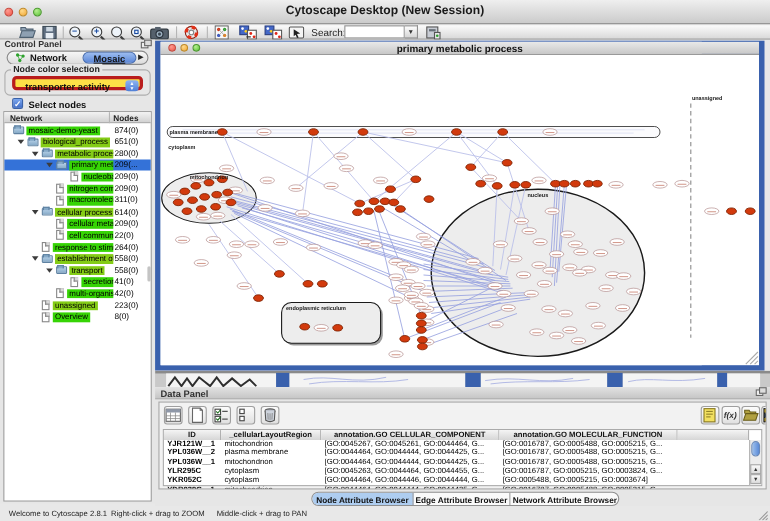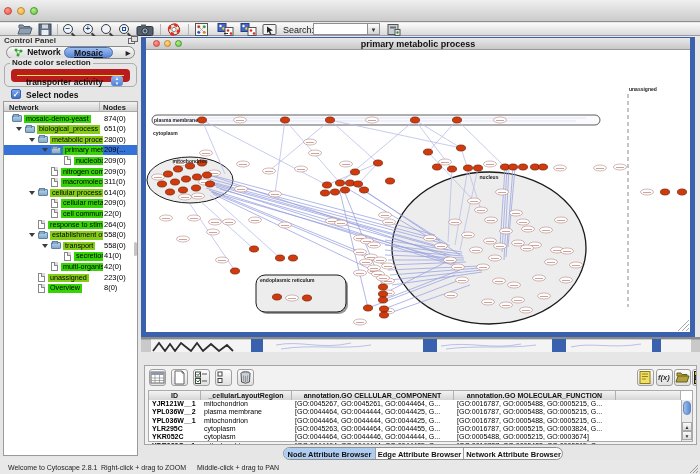--- a/index.html
+++ b/index.html
@@ -22,21 +22,21 @@
   #cp-title span { position:absolute; left:4px; top:0px; font-size:8px; font-weight:bold; color:#333; }
   .float-icon { width:7px; height:6px; border:1px solid #666; background:#eee; }
   .float-icon:after { content:""; position:absolute; left:2px; top:-3px; width:5px; height:4px; border:1px solid #666; background:#ddd; }
   #cp-tabs { left:6px; top:10px; width:129px; height:13px; background:linear-gradient(#f7f7f7,#dcdcdc); border:1px solid #8a8a8a; border-radius:8px; }
   .cp-tab { top:0; height:11px; font-size:8.5px; font-weight:bold; color:#111; text-align:center; line-height:11px; }
   #tab-mosaic { background:linear-gradient(#9cbcf0,#5b87d8); border-radius:6px; border:1px solid #4a6fb0; }
   #tab-arrow { font-size:6px; color:#222; line-height:12px; }
   .net-glyph { width:9px; height:9px; }
   #cp-group { left:4px; top:27px; width:133px; height:24px; border:1px solid #adadad; border-radius:5px; }
   #cp-group-label { left:10px; top:22px; font-size:8px; font-weight:bold; color:#222; background:#e6e6e6; padding:0 2px; }
-  #cp-combo { left:11px; top:33px; width:119px; height:13px; background:#fde047; border:6px solid #b91c1c; border-radius:4px; }
+  #cp-combo { left:11px; top:33px; width:119px; height:13px; background:#fde047; border:3px solid #b91c1c; border-radius:4px; }
   #cp-combo span { position:absolute; left:9px; top:2px; font-size:8.5px; font-weight:bold; color:#111; }
   #cp-combo-btn { right:1px; top:1px; width:12px; height:10px; background:linear-gradient(#8fb4f2,#4f7fd6); border-radius:3px; color:#fff; font-size:4.5px; text-align:center; line-height:5px; }
   #cp-check { left:11px; top:53px; width:10px; height:10px; background:linear-gradient(#7ea8ee,#3e6cc8); border:1px solid #3a62a8; border-radius:2px; color:#fff; font-size:8px; line-height:10px; text-align:center; font-weight:bold; }
   #cp-check-label { left:26px; top:54px; font-size:8.5px; font-weight:bold; color:#111; }
   #tree-box { left:3px; top:65px; width:135px; height:355px; background:#fff; border:1px solid #9a9a9a; }
   #tree-header { left:0; top:0; width:133px; height:10px; background:linear-gradient(#f2f2f2,#d2d2d2); border-bottom:1px solid #a8a8a8; }
   #tree-header .h1 { position:absolute; left:5px; top:1px; font-size:7.5px; font-weight:bold; color:#222; }
   #tree-header .h2 { position:absolute; left:99px; top:1px; font-size:7.5px; font-weight:bold; color:#222; }
   #tree-header .hsep { position:absolute; left:95px; top:0; width:1px; height:10px; background:#b5b5b5; }
   .trow { left:0; width:133px; height:10.6px; }
@@ -77,20 +77,21 @@
   .status-item { top:3px; font-size:7px; color:#222; }
   svg { display:block; }
 </style>
 </head>
 <body>
 
 <div id="titlebar" class="abs">
   <div class="tl abs" style="left:4px;background:radial-gradient(circle at 35% 30%,#ff9a90,#ee5648);border:1px solid #c8473c;"></div>
   <div class="tl abs" style="left:17px;background:radial-gradient(circle at 35% 30%,#ffd98a,#f2a834);border:1px solid #c08a28;"></div>
   <div class="tl abs" style="left:30px;background:radial-gradient(circle at 35% 30%,#b4ee8e,#5cc438);border:1px solid #4a9a2c;"></div>
+  <div id="win-title" class="abs">Cytoscape Desktop (New Session)</div>
 </div>
 
 <div id="toolbar" class="abs">
   <div class="tbi abs" style="left:17px">
     <svg width="17" height="13">
         <path d="M1,11 L3,5 L15,5 L13,11 Z M2,5 L2,2 L6,2 L7,3.5 L13,3.5 L13,5" fill="#8ea0b2" stroke="#4d5f70" stroke-width="1"></path>
       </svg>
   </div>
   <div class="tbi abs" style="left:38px">
     <svg width="14" height="13">
@@ -185,21 +186,21 @@
   <div id="cp-tabs" class="abs">
     <div class="cp-tab abs" style="left:4px;width:56px;">
       <svg class="net-glyph abs" style="left:3px;top:1px;" viewBox="0 0 9 9">
           <circle cx="2" cy="2" r="1.5" fill="#2fa32f"></circle>
           <circle cx="7" cy="3" r="1.5" fill="#2fa32f"></circle>
           <circle cx="4" cy="7" r="1.5" fill="#2fa32f"></circle>
           <path d="M2,2 L7,3 L4,7 Z" fill="none" stroke="#2fa32f" stroke-width="0.7"></path>
         </svg>
       <span style="margin-left:10px">Network</span>
     </div>
-    <div class="cp-tab abs" id="tab-mosaic" style="left:57px;width:49px;text-decoration:underline;">
+    <div class="cp-tab abs" id="tab-mosaic" style="left:68px;width:49px;text-decoration:underline;">
       <span>Mosaic</span>
     </div>
     <div class="cp-tab abs" id="tab-arrow" style="left:114px;width:14px;">▶</div>
   </div>
   <div id="cp-group" class="abs"></div>
   <span id="cp-group-label" class="abs">Node color selection</span>
   <div id="cp-combo" class="abs">
     <span>transporter activity</span>
     <div id="cp-combo-btn" class="abs">▲<br>▼</div>
   </div>
@@ -655,20 +656,24 @@
       <rect x="411" y="2" width="14" height="13" fill="#3a61ad"></rect>
       <rect x="511" y="2" width="9" height="13" fill="#3a61ad"></rect>
       <path d="M12,14 L18,6 L24,14 L29,7 L34,14 L40,6 L50,14 L56,6 L62,14 L70,7 L78,14 L86,8 L92,14" fill="none" stroke="#2e2e2e" stroke-width="1.8"></path>
       <path d="M135,8 C160,3 180,13 210,6 M140,12 C170,7 200,13 230,8" fill="none" stroke="#aab2e2" stroke-width="0.8"></path>
       <path d="M300,9 C330,4 350,13 380,7 M305,12 C335,8 365,12 395,8" fill="none" stroke="#aab2e2" stroke-width="0.8"></path>
       <path d="M430,10 C450,5 470,12 500,7" fill="none" stroke="#aab2e2" stroke-width="0.8"></path>
     </svg>
 </div>
 
 <div id="data-panel" class="abs">
+  <div id="dp-title" class="abs">
+    <span>Data Panel</span>
+    <div class="float-icon abs" style="right:6px;top:2px;"></div>
+  </div>
   <div id="dp-body" class="abs">
     <div class="dpbtn abs" style="left:4px">
       <svg width="15" height="15">
           <rect x="1" y="2" width="13" height="11" fill="#fff" stroke="#666"></rect>
           <rect x="1" y="2" width="13" height="3" fill="#8f98a8"></rect>
           <path d="M1,8 L14,8 M1,10.5 L14,10.5 M5,5 L5,13 M9.5,5 L9.5,13" stroke="#888" stroke-width="0.7"></path>
         </svg>
     </div>
     <div class="dpbtn abs" style="left:26px">
       <svg width="15" height="15">

